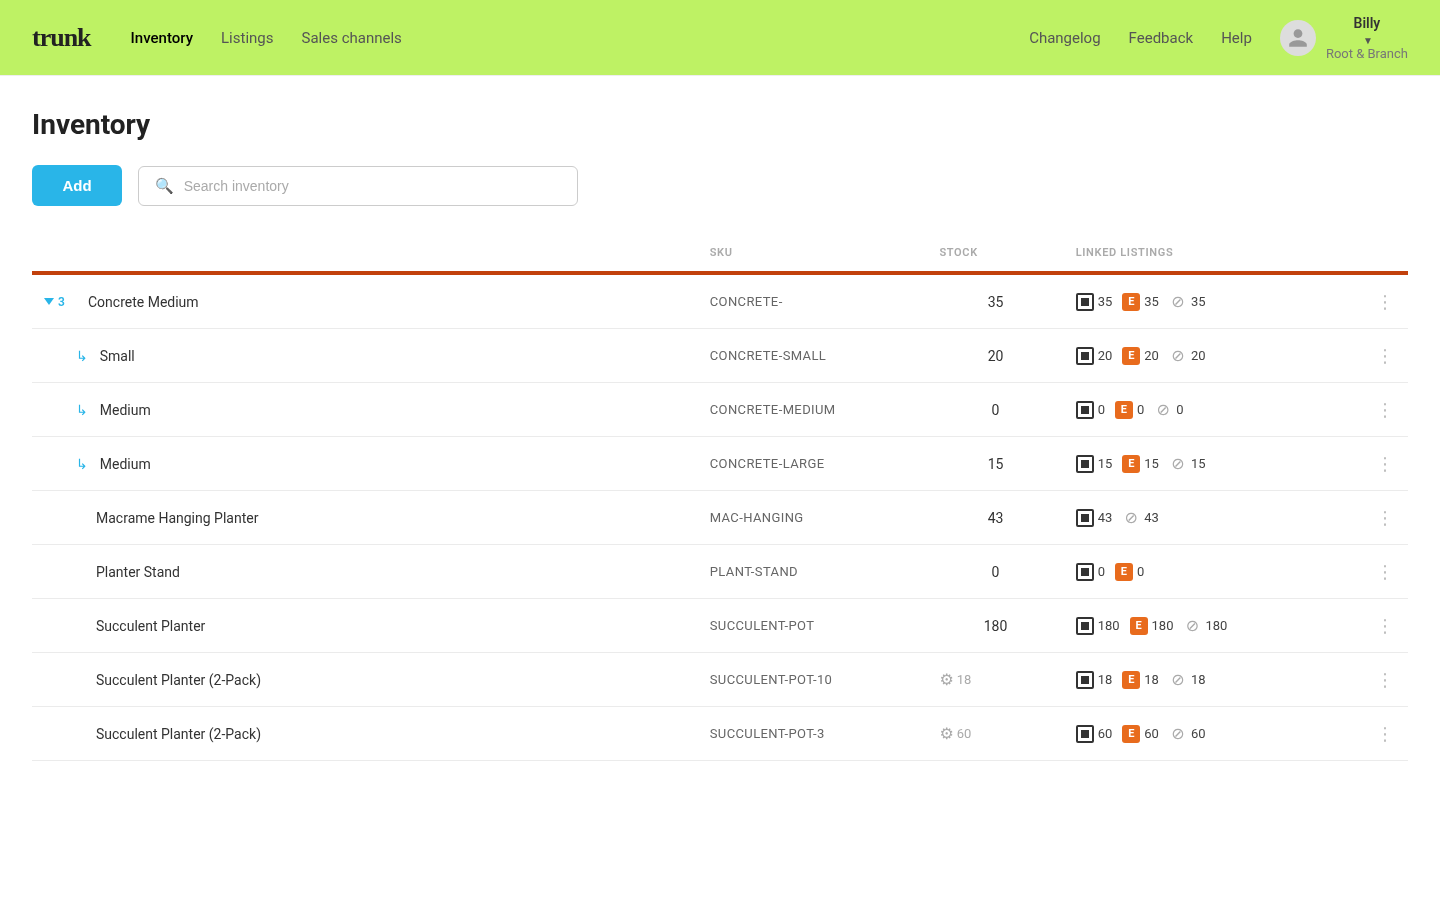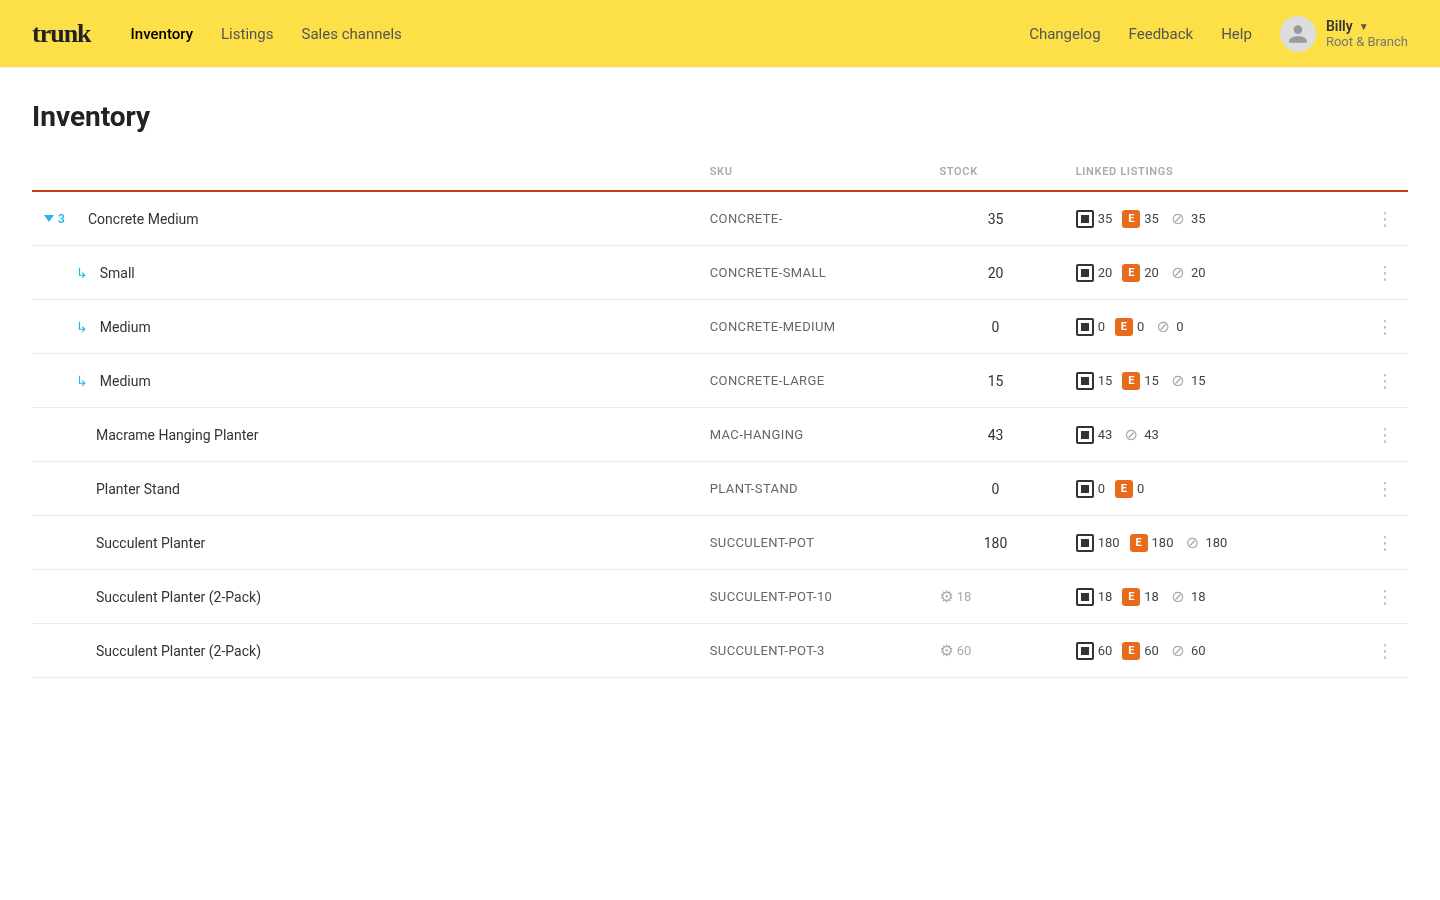--- a/index.html
+++ b/index.html
@@ -3,23 +3,23 @@
   <meta charset="utf-8">
   <style>
     * { box-sizing: border-box; margin: 0; padding: 0; }
     body { font-family: -apple-system, BlinkMacSystemFont, 'Segoe UI', Roboto, sans-serif; background: #fff; color: #333; font-size: 14px; }
 
     
     .header {
       display: flex;
       align-items: center;
       padding: 0 32px;
-      height: 68px;
+      height: 76px;
       border-bottom: 1px solid #eee;
-      background: #fde047;
+      background: #bef264;
     }
     .logo {
       font-size: 26px;
       font-weight: 900;
       color: #222;
       font-style: italic;
       letter-spacing: -1px;
       margin-right: 40px;
       font-family: Georgia, serif;
     }
@@ -115,21 +115,21 @@
       width: 100%;
     }
     .search-input::placeholder { color: #aaa; }
 
     
     .inventory-table {
       width: 100%;
       border-collapse: collapse;
     }
     .inventory-table thead tr {
-      border-bottom: 2px solid #c2410c;
+      border-bottom: 4px solid #c2410c;
     }
     .inventory-table th {
       text-align: left;
       font-size: 11px;
       font-weight: 600;
       color: #aaa;
       letter-spacing: 0.06em;
       padding: 8px 12px 12px 12px;
       text-transform: uppercase;
     }
@@ -259,32 +259,39 @@
     <span class="header-link">Changelog</span>
     <span class="header-link">Feedback</span>
     <span class="header-link">Help</span>
     <div class="user-section">
       <div class="avatar">
         <svg viewBox="0 0 24 24">
             <path d="M12 12c2.7 0 4.8-2.1 4.8-4.8S14.7 2.4 12 2.4 7.2 4.5 7.2 7.2 9.3 12 12 12zm0 2.4c-3.2 0-9.6 1.6-9.6 4.8v2.4h19.2v-2.4c0-3.2-6.4-4.8-9.6-4.8z"></path>
           </svg>
       </div>
       <div>
-        <div style="display:flex;align-items:center;gap:4px;">
+        <div style="display:flex;align-items:center;gap:4px;flex-direction:column;">
           <span class="user-name">Billy</span>
           <span class="chevron-down">▼</span>
         </div>
         <div class="user-branch">Root &amp; Branch</div>
       </div>
     </div>
   </div>
 </header>
 
 <main class="main">
   <h1 class="page-title">Inventory</h1>
+  <div class="toolbar">
+    <button class="add-btn">Add</button>
+    <div class="search-box">
+      <span class="search-icon">🔍</span>
+      <input class="search-input" type="text" placeholder="Search inventory" style="">
+    </div>
+  </div>
 
   <table class="inventory-table">
     <thead>
       <tr>
         <th style="width:50%;"></th>
         <th class="col-sku" style="width:16%;">SKU</th>
         <th class="col-stock" style="width:10%;">STOCK</th>
         <th class="col-linked" style="width:22%;">LINKED LISTINGS</th>
         <th style="width:4%;"></th>
       </tr>

